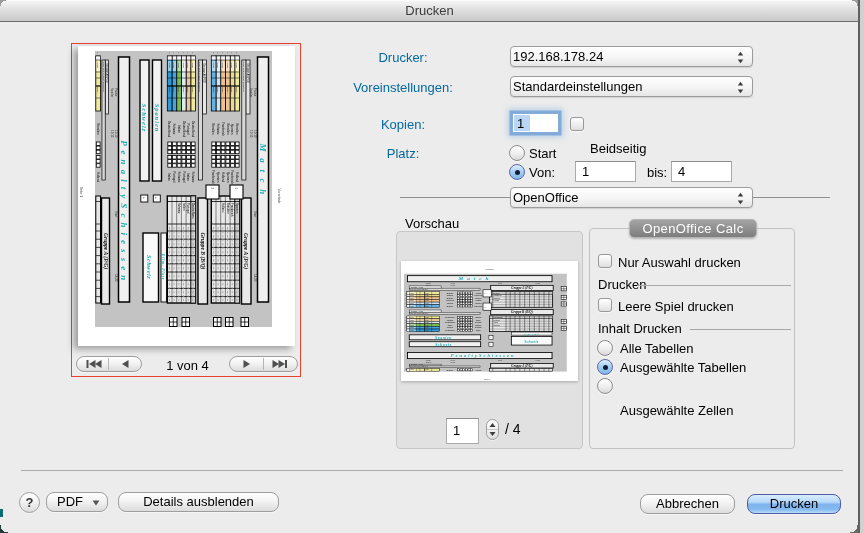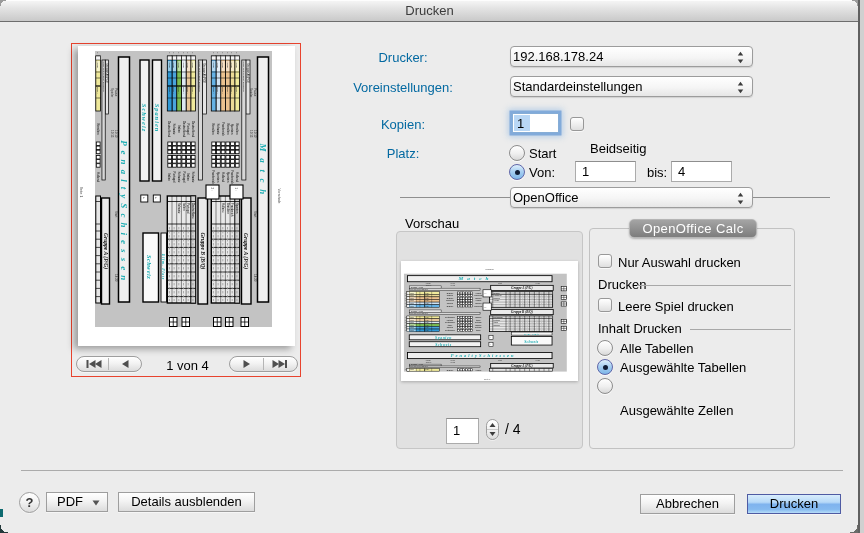--- a/index.html
+++ b/index.html
@@ -26,21 +26,21 @@
 
 .cb { position:absolute; width:14px; height:14px; border:1px solid #989898; border-radius:3px;
   background:linear-gradient(#ffffff,#f0f0f0 50%,#dfdfdf); box-shadow:0 1px 0 rgba(255,255,255,0.7); }
 
 .rd { position:absolute; width:16px; height:16px; border:1px solid #8d8d8d; border-radius:50%;
   background:linear-gradient(#ffffff,#efefef 55%,#d8d8d8); box-shadow:0 1px 0 rgba(255,255,255,0.7); }
 .rdsel { background:linear-gradient(#dff0fc,#a9d0f2 45%,#7db6e8); border-color:#5f66a8; }
 .rdsel::after { content:""; position:absolute; left:4.5px; top:4.5px; width:5px; height:5px;
   border-radius:50%; background:#101d35; }
 
-.btn { position:absolute; border:1px solid #9e9e9e; border-radius:0;
+.btn { position:absolute; border:1px solid #9e9e9e; border-radius:8px;
   background:linear-gradient(#ffffff,#f3f3f3 45%,#dcdcdc);
   box-shadow:0 1px 0 rgba(255,255,255,0.5); font-size:13px; color:#000; text-align:center; }
 .grpline { position:absolute; height:1px; background:#a8a8a8; }
 </style></head>
 <body>
 <div class="abs" id="titlebar"></div>
 <div id="titletext" class="abs">Drucken</div>
 
 <div class="abs" style="left:71px; top:43px; width:230px; height:334px; border:1px solid #e8432e;"></div>
 <div class="abs" style="left:78px; top:46px; width:217px; height:300px; background:#fff;
@@ -757,21 +757,21 @@
 
 <div class="grpline" style="left:21px; top:470px; width:822px; background:#ababab;"></div>
 <div class="btn" style="left:19px; top:492px; width:21px; height:21px; border-radius:50%;
      font-weight:bold; line-height:19px; color:#333;">?</div>
 <div class="btn" style="left:46px; top:492px; width:62px; height:20px; line-height:18px;">
     <span style="position:absolute; left:0; right:14px; text-align:center;">PDF</span>
     <svg style="position:absolute; right:7px; top:7px;" width="8" height="6" viewBox="0 0 8 6">
       <path d="M0.5 0.5 H7.5 L4 5.5 Z" fill="#555"></path>
     </svg>
   </div>
-<div class="btn" style="left:118px; top:492px; width:137px; height:20px; line-height:18px;">Details ausblenden</div>
+<div class="btn" style="left:118px; top:492px; width:161px; height:20px; line-height:18px;">Details ausblenden</div>
 <div class="btn" style="left:640px; top:494px; width:95px; height:20px; line-height:18px;">Abbrechen</div>
 <div class="btn" style="left:747px; top:494px; width:94px; height:20px; line-height:18px;
      background:linear-gradient(#d8edfc 0%, #b7d9f8 40%, #7fb3ee 52%, #85baf0 80%, #b7ddf9 100%);
      border-color:#4f5ba3;">Drucken</div>
 
 <div class="abs" style="left:858px; top:0; width:2px; height:533px; background:#606060;"></div>
 <div class="abs" style="left:860px; top:0; width:4px; height:533px; background:#d0d0d0;"></div>
 <div class="abs" style="left:0; top:509px; width:3px; height:8px; background:#0d6a6f;"></div>
 <div class="abs" style="left:0; top:525px; width:8px; height:8px;
      background:radial-gradient(circle 8px at 8px 0px, transparent 7.5px, #25393b 7.5px);"></div>

